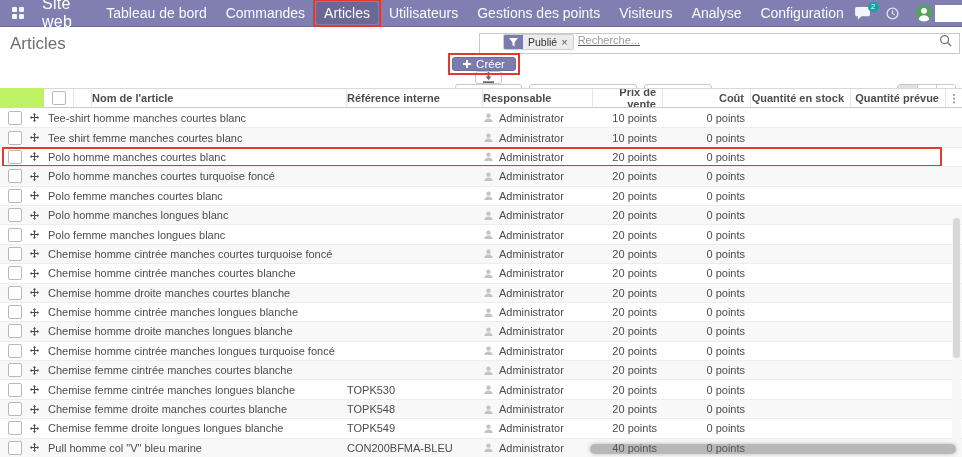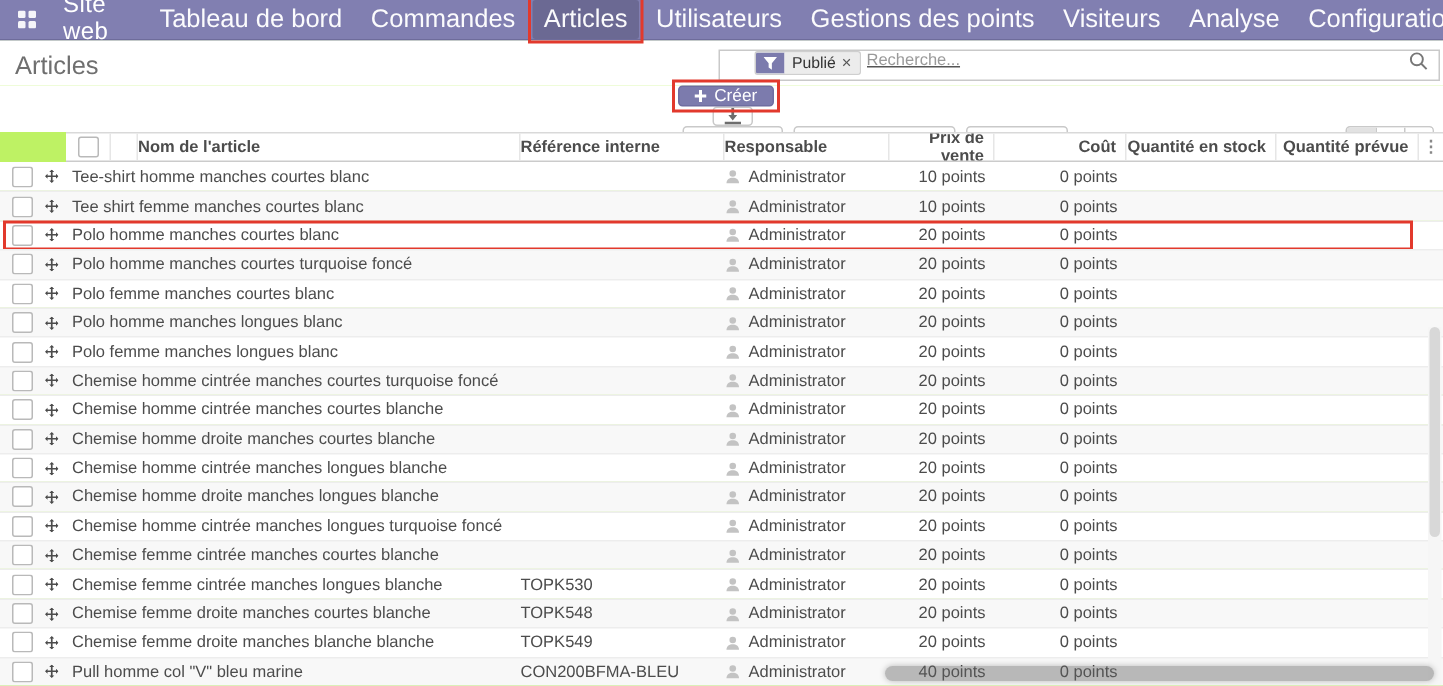--- a/index.html
+++ b/index.html
@@ -7,21 +7,21 @@
   body { font-family:"Liberation Sans", sans-serif; }
   .page { position:relative; width:962px; height:457px; background:#bef264; overflow:hidden;
           --header_bg:#817fb1; --accent:#7c7bad; --annotation:#e2392c; --badge:#16a2a0; }
 
   
   .topbar { height:27px; background:var(--header_bg); display:flex; align-items:center;
             padding:0 8px 0 8px; border-bottom:1px solid #6e6c9b; }
   .apps-icon { display:flex; margin:0 6px 0 4px; }
   .brand { color:#fff; font-size:16px; font-weight:500; letter-spacing:.3px; margin:0 26px 0 12px; }
   .main-nav { display:flex; align-items:center; height:100%; }
-  .nav-item { color:rgba(255,255,255,.97); font-size:17px; padding:3px 8px; margin-right:3px;
+  .nav-item { color:rgba(255,255,255,.97); font-size:14px; padding:3px 8px; margin-right:3px;
               border-radius:2px; white-space:nowrap; cursor:pointer; }
   .nav-item.active { background:rgba(0,0,0,.17); }
   .red-box { position:relative; }
   .red-box::after { content:""; position:absolute; left:-3px; right:-3px; top:-3px; bottom:-3px;
                     border:2px solid var(--annotation); pointer-events:none; }
   .systray { margin-left:auto; display:flex; align-items:center; }
   .tray-chat { position:relative; margin-right:16px; display:flex; }
   .tray-badge { position:absolute; top:-5px; right:-9px; background:var(--badge); color:#fff;
                 font-size:7.5px; line-height:10px; padding:0 3.5px; border-radius:7px; }
   .tray-clock { margin-right:16px; display:flex; }
@@ -643,21 +643,21 @@
         </div>
         <div class="trow">
           <div class="cell c-check">
             <span class="checkbox"></span>
           </div>
           <div class="cell c-handle">
             <svg viewBox="0 0 16 16" width="9" height="9">
               <path fill="#4c4c4c" d="M8 0 L11 3 H9 V7 H13 V5 L16 8 L13 11 V9 H9 V13 H11 L8 16 L5 13 H7 V9 H3 V11 L0 8 L3 5 V7 H7 V3 H5 Z"></path>
             </svg>
           </div>
-          <div class="cell c-name">Chemise femme droite manches blanche blanche</div>
+          <div class="cell c-name">Chemise femme droite longues longues blanche</div>
           <div class="cell c-ref">TOPK549</div>
           <div class="cell c-resp">
             <svg viewBox="0 0 12 12" width="11" height="11">
               <circle cx="6" cy="4" r="2.4" fill="#c3c3c3"></circle>
               <path d="M1.4 11c.2-2.6 2.1-3.9 4.6-3.9s4.4 1.3 4.6 3.9z" fill="#c3c3c3"></path>
             </svg>
             <span class="resp-label">Administrator</span>
           </div>
           <div class="cell c-price num">20 points</div>
           <div class="cell c-cost num">0 points</div>

